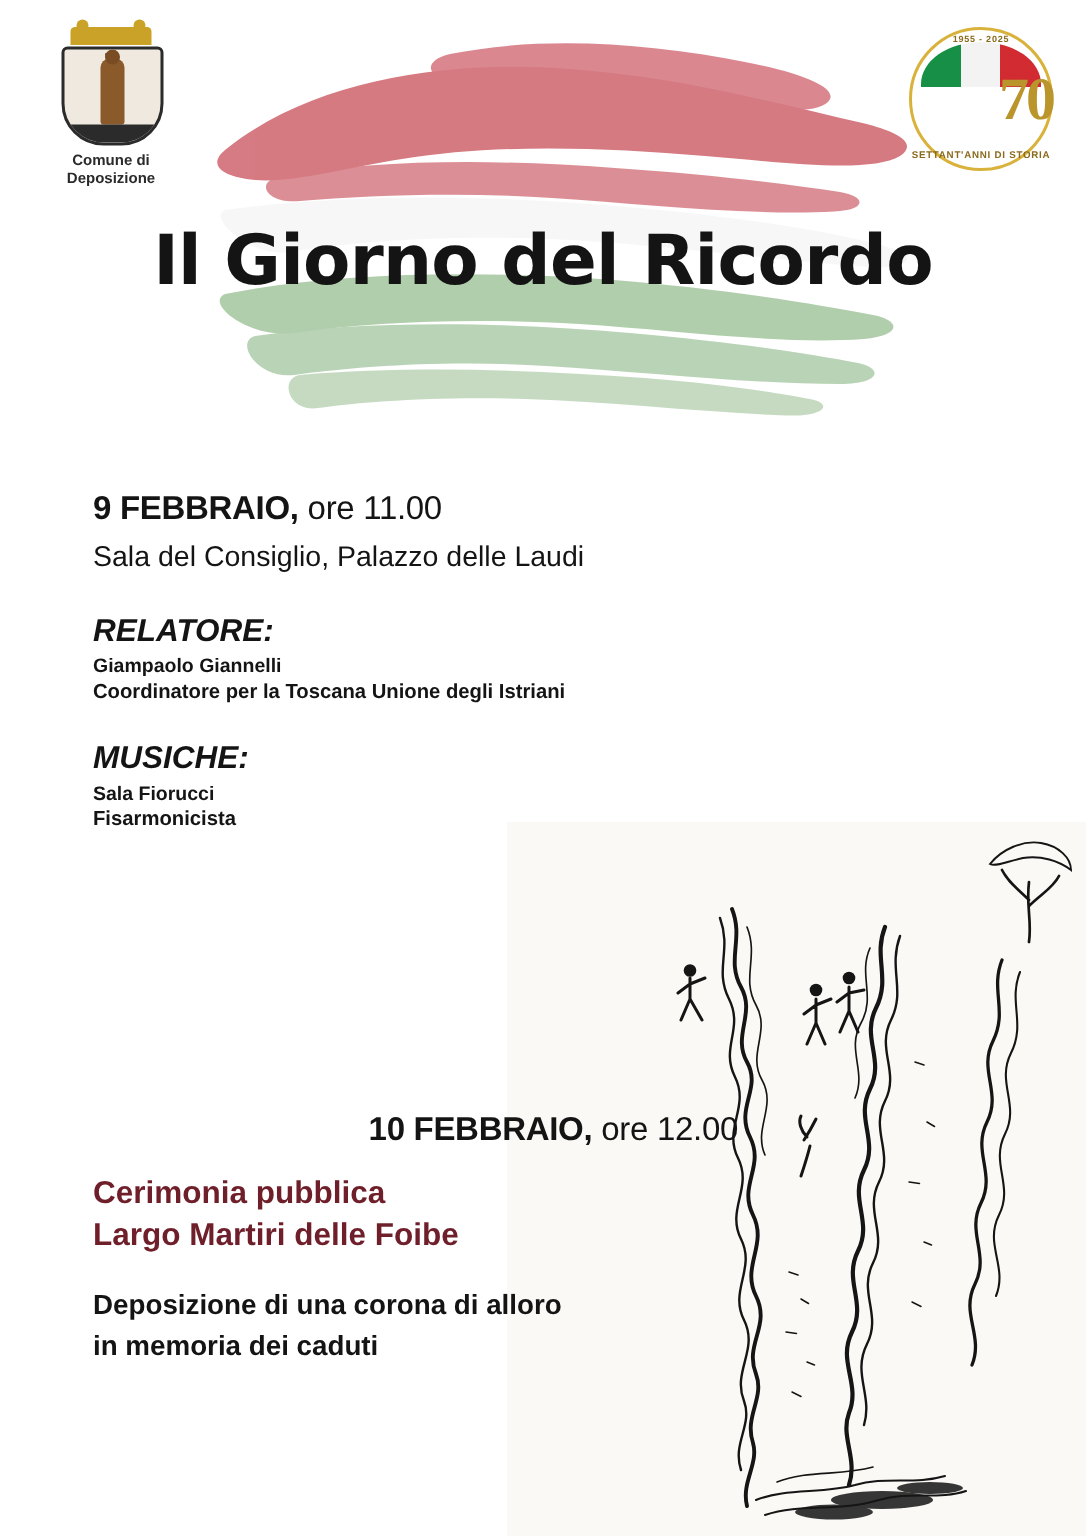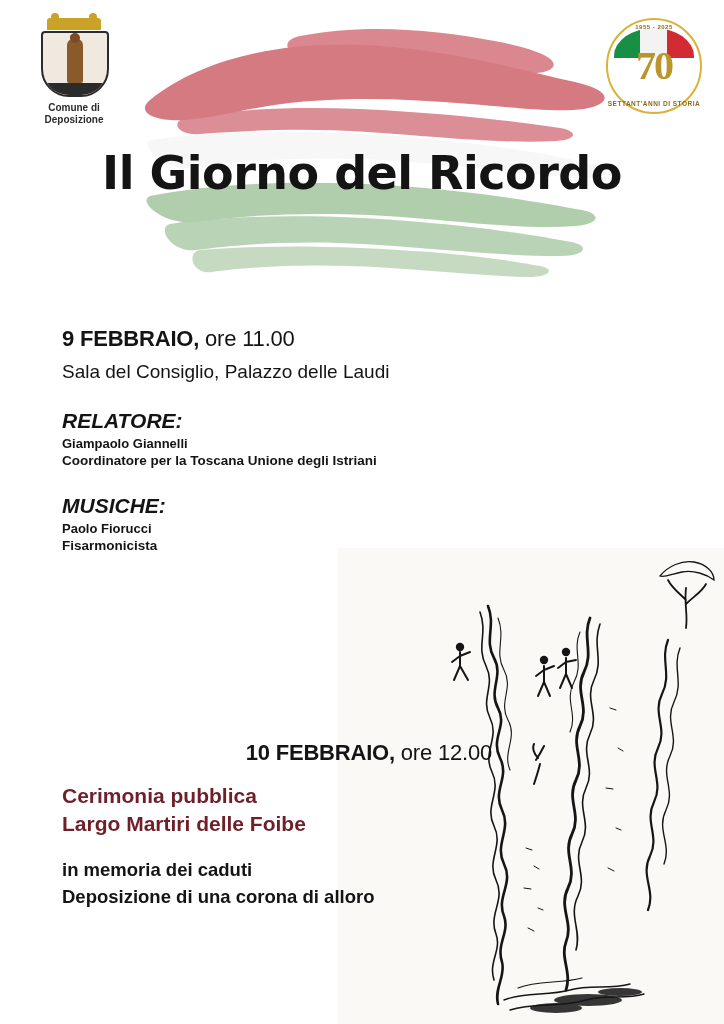--- a/index.html
+++ b/index.html
@@ -126,21 +126,21 @@
     left: 8px; top: 10px;
     width: 80px; height: 30px;
     background: linear-gradient(90deg, #0a8a3c 0 33%, #f2f2f2 33% 66%, #cf2027 66% 100%);
     border-radius: 40px 40px 0 0 / 28px 28px 0 0;
     opacity: 0.95;
   }
   .emblem .num {
     position: absolute;
     left: 0; right: 0;
     top: 24px;
-    text-align: center;
+    text-align: right;
     font-family: "Liberation Serif", serif;
     font-size: 40px;
     font-weight: 700;
     color: #b9952c;
     letter-spacing: -2px;
   }
   .emblem .years {
     position: absolute;
     left: 0; right: 0;
     bottom: 7px;
@@ -351,30 +351,30 @@
     <span>9 FEBBRAIO,</span>
     <span class="thin">ore 11.00</span>
   </div>
   <div class="venue">Sala del Consiglio, Palazzo delle Laudi</div>
 
   <div class="role">RELATORE:</div>
   <div class="person">Giampaolo Giannelli</div>
   <div class="person-sub">Coordinatore per la Toscana Unione degli Istriani</div>
 
   <div class="role">MUSICHE:</div>
-  <div class="person">Paolo Fiorucci</div>
+  <div class="person">Sala Fiorucci</div>
   <div class="person-sub">Fisarmonicista</div>
 </div>
 
 <div class="sec2">
   <div class="date-line">
     <span>10 FEBBRAIO,</span>
     <span class="thin">ore 12.00</span>
   </div>
   <div class="highlight">
     <div>Cerimonia pubblica</div>
     <div>Largo Martiri delle Foibe</div>
   </div>
   <div class="desc">
+    <div>Deposizione di una corona di alloro</div>
     <div>in memoria dei caduti</div>
-    <div>Deposizione di una corona di alloro</div>
   </div>
 </div>
 
 </body></html>

